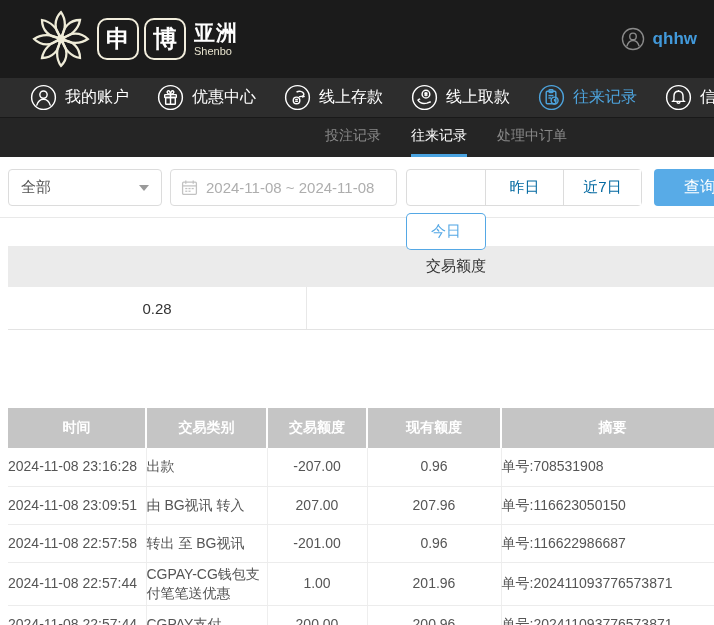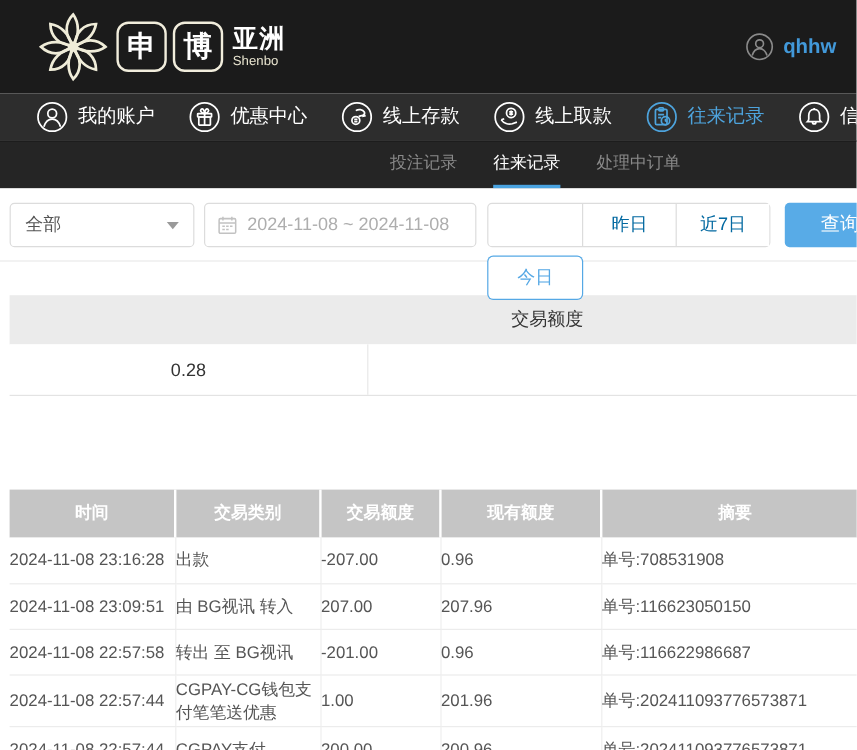--- a/index.html
+++ b/index.html
@@ -52,21 +52,21 @@
 
   
   .tx-wrap { position:absolute; left:8px; top:408px; width:715px; }
   table.tx { border-collapse:collapse; width:715px; table-layout:fixed; }
   table.tx th { height:40px; background:#c5c5c5; color:#fff; font-size:14px; font-weight:bold; text-align:center; border-right:2px solid #fff; }
   table.tx th:last-child { border-right:none; }
   table.tx td { height:38px; font-size:14px; color:#555; border-bottom:1px solid #ececec; border-right:1px solid #eeeeee; line-height:19px; padding:2px 0; background:#fff; }
   table.tx td:last-child { border-right:none; }
   td.c-time { text-align:left; padding-left:12px; }
   td.c-type { text-align:left; padding-left:10px; padding-right:8px; }
-  td.c-amount, td.c-balance { text-align:left; padding-right:14px; }
+  td.c-amount, td.c-balance { text-align:center; padding-right:14px; }
   td.c-summary { text-align:left; padding-left:12px; }
 </style>
 </head>
 <body>
 
 <div id="screen">
 
   <div class="top-header">
     <div class="brand">
       <svg class="flower" viewBox="-30 -30 60 60" fill="none" stroke="#efecd8" stroke-width="2.2">

